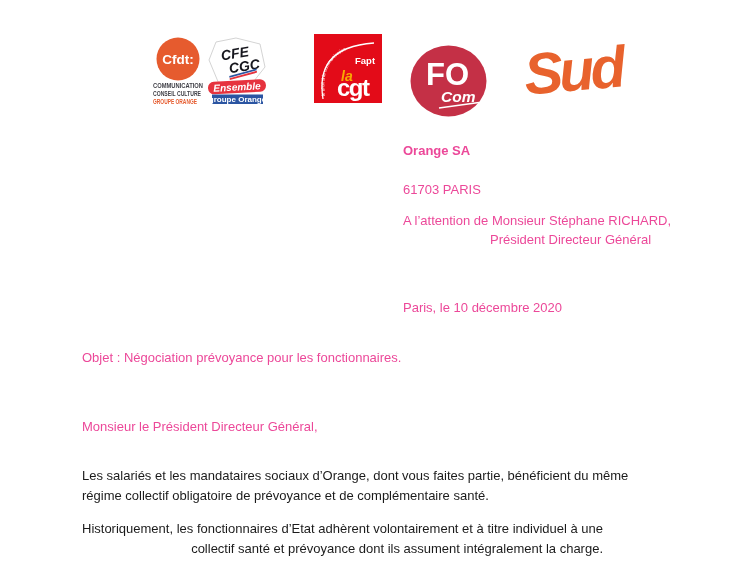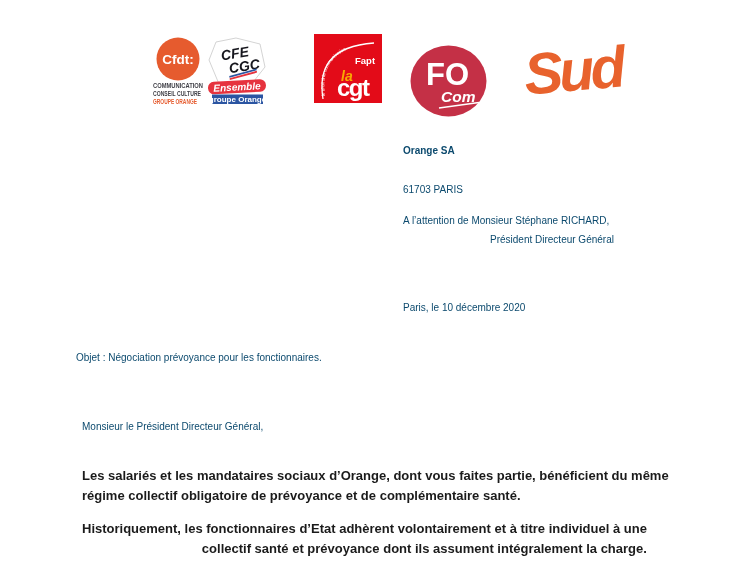--- a/index.html
+++ b/index.html
@@ -16,50 +16,49 @@
     color: #1b1b1b;
     overflow: hidden;
   }
   .logo {
     position: absolute;
   }
   svg { overflow: visible; display: block; }
   svg text { font-family: "Liberation Sans", sans-serif; }
   .line {
     position: absolute;
-    font-size: 10px;
+    font-size: 13px;
     line-height: 20px;
     white-space: nowrap;
-    color: #0c4a6e;
+    color: #ec4899;
   }
   .bold { font-weight: bold; }
   .para {
     position: absolute;
     font-size: 13px;
     line-height: 20px;
     color: #1b1b1b;
-    font-weight: bold;
   }
   .para div { white-space: nowrap; }
 
   
   #logo-cfdt   { left: 116px; top: 37px; margin-left: 36px; }
   #logo-cfecgc { left: 207px; top: 37px; }
   #logo-cgt    { left: 314px; top: 34px; }
   #logo-focom  { left: 410px; top: 45px; }
   #logo-sud    { left: 524px; top: 36px; }
 
   
   #recipient-company   { left: 403px; top: 141px; }
   #recipient-address1  { left: 403px; top: 161px; }
   #recipient-address2  { left: 403px; top: 180px; }
   #attention-line1     { left: 403px; top: 211px; }
   #attention-line2     { left: 490px; top: 230px; text-align: right; }
   #date-line           { left: 403px; top: 298px; }
-  #subject-line        { left: 76px;  top: 348px; text-align: center; }
+  #subject-line        { left: 82px;  top: 348px; text-align: center; }
   #salutation-line     { left: 82px;  top: 417px; }
   #paragraph-1         { left: 82px;  top: 466px; }
   #paragraph-2         { left: 82px;  top: 519px; text-align: right; }
 </style>
 </head>
 <body>
 
 <div class="page">
 
   <div class="logo" id="logo-cfdt">

